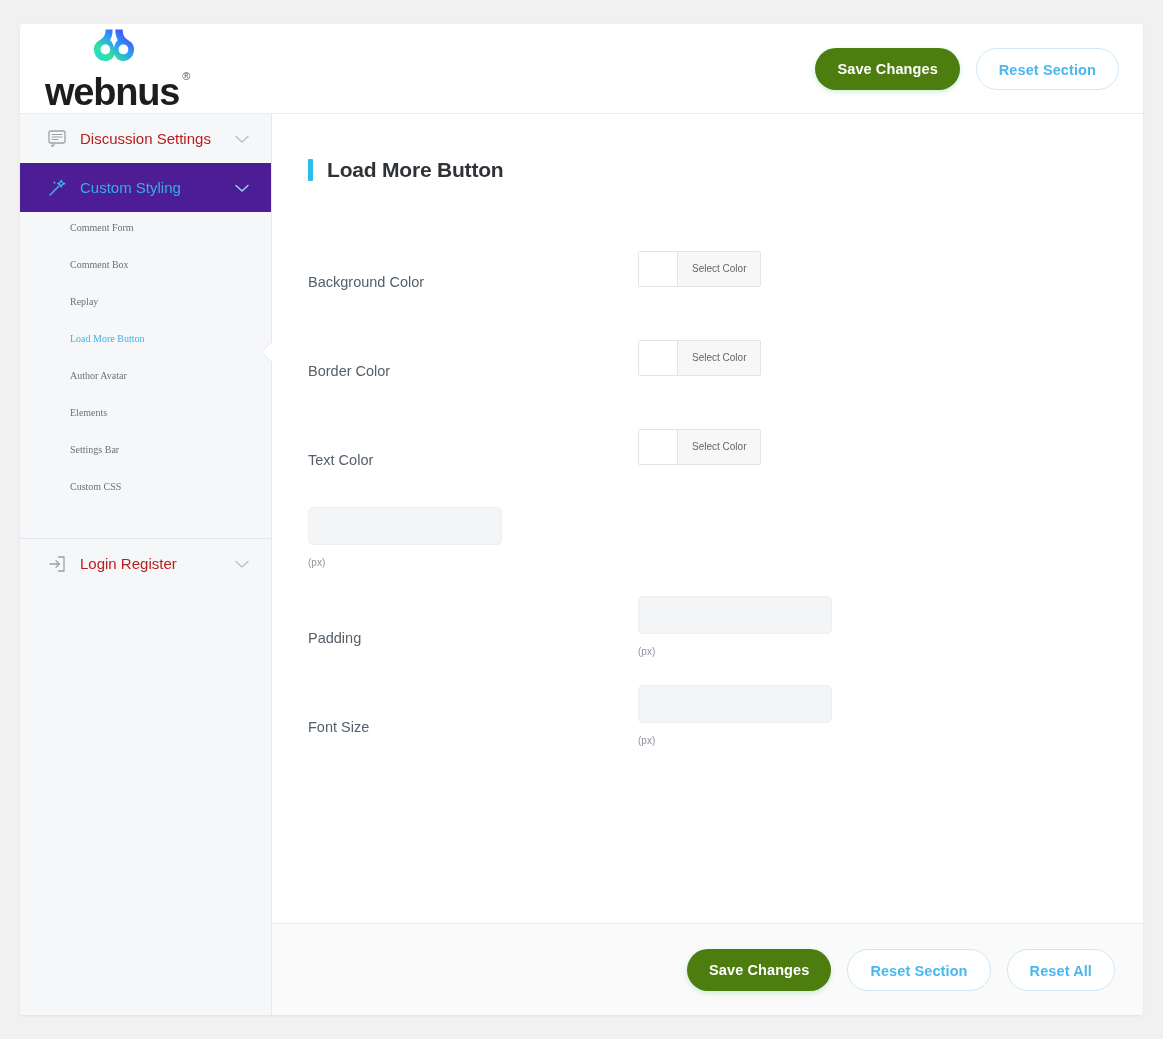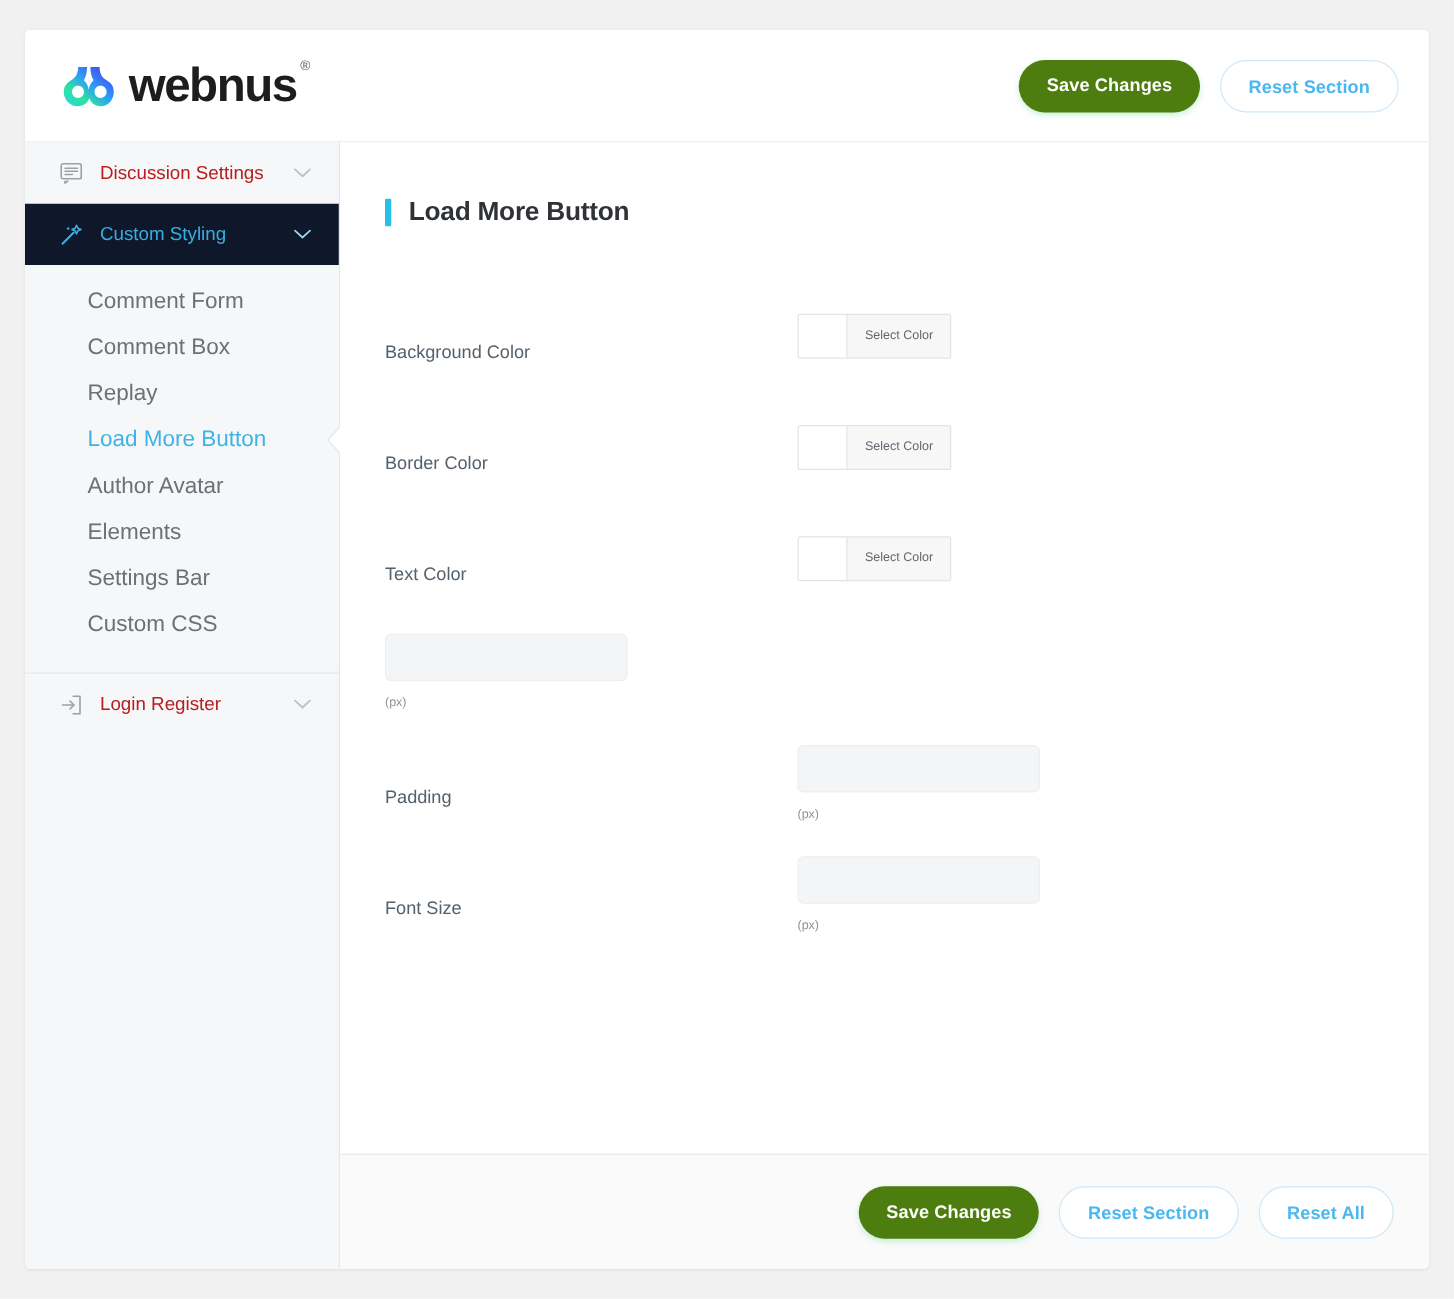--- a/index.html
+++ b/index.html
@@ -38,20 +38,21 @@
     justify-content: space-between;
     padding: 0 24px 0 24px;
     box-sizing: border-box;
     background: #fff;
   }
   .brand {
     display: flex;
     align-items: center;
     gap: 10px;
     padding-left: 1px;
+    flex-direction: column;
   }
   .brand-mark { width: 48px; height: 36px; display:block; }
   .brand-text {
     position: relative;
     font-size: 38px;
     font-weight: 700;
     letter-spacing: -1.2px;
     color: #1d1d1f;
     line-height: 1;
   }
@@ -105,46 +106,46 @@
   }
   .nav-group {
     height: 49px;
     display: flex;
     align-items: center;
     padding: 0 22px 0 26px;
     box-sizing: border-box;
     cursor: pointer;
     position: relative;
   }
-  .nav-group.active { background: #0f172a; }
+  .nav-group.active { background: #4c1d95; }
   .nav-group .g-icon {
     width: 22px; height: 22px;
     flex: 0 0 22px;
     display: flex; align-items: center; justify-content: center;
     margin-right: 12px;
   }
   .nav-group .g-label {
     font-size: 15px;
     color: #b91c1c;
     font-weight: 400;
     flex: 1 1 auto;
   }
   .nav-group.active .g-label { color: #36aee0; }
   .chev { width: 14px; height: 9px; flex: 0 0 14px; }
 
   .nav-sub { padding: 10px 0 14px 0; background: #f6f7f9; }
   .sub-item {
     height: 37px;
     display: flex;
-    align-items: center;
     padding-left: 50px;
-    font-size: 18px;
+    font-size: 10px;
     color: #6a7178;
     cursor: pointer;
     position: relative;
+    font-family: Liberation Serif, serif;
   }
   .sub-item.active { color: #3fb2e6; }
   .sub-pointer {
     position: absolute;
     right: -1px;
     top: 50%;
     transform: translateY(-50%);
     width: 11px; height: 22px;
   }
   .nav-divider {

